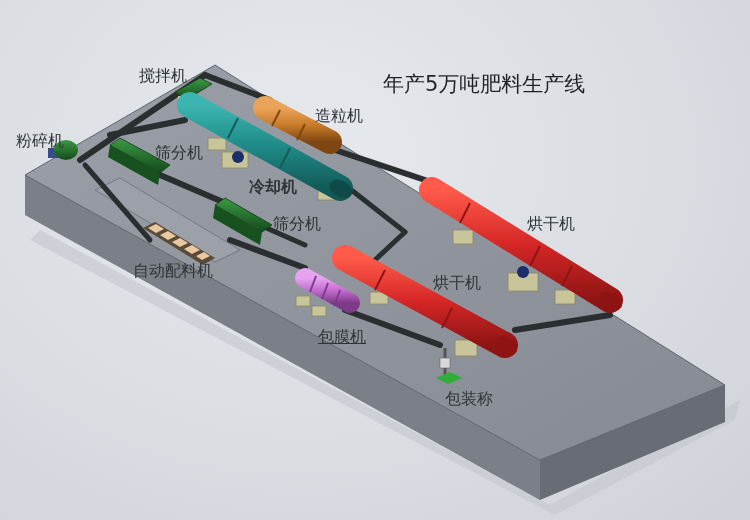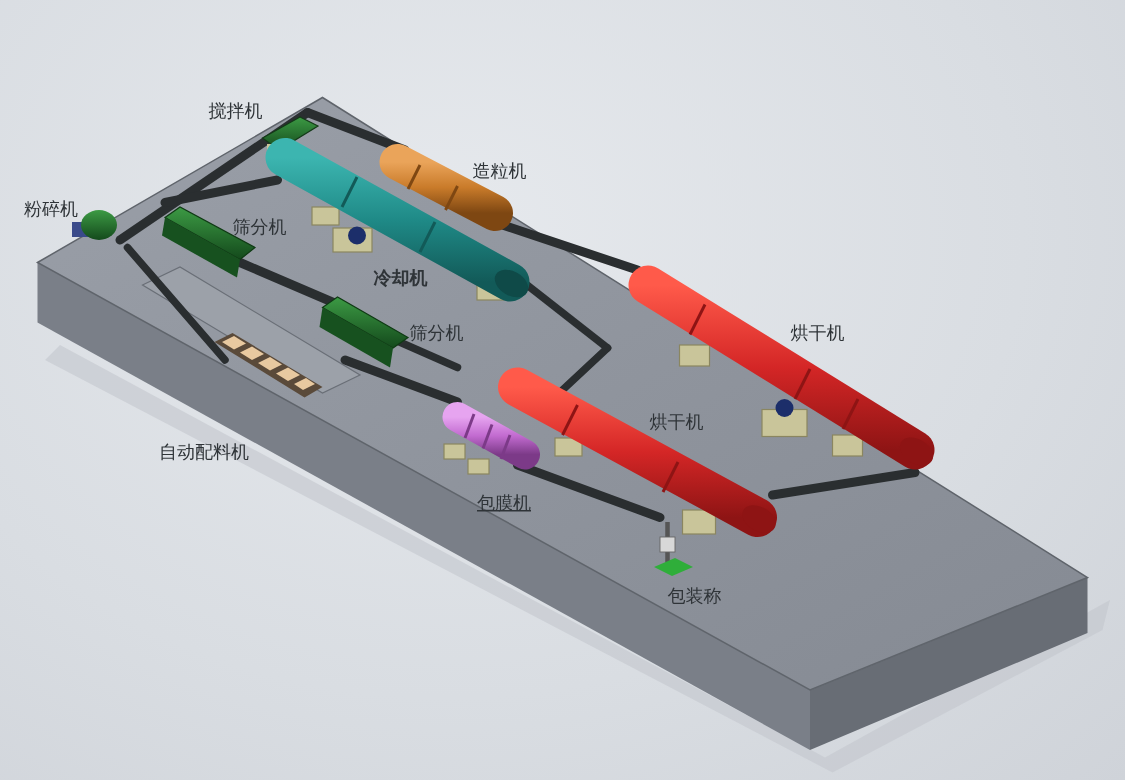--- a/index.html
+++ b/index.html
@@ -1,19 +1,19 @@
 <!DOCTYPE html>
 <html><head>
 <meta charset="utf-8">
 <style>
   html,body{margin:0;padding:0;}
   body{width:750px;height:520px;overflow:hidden;background:#dde1e6;font-family:"DejaVu Sans",sans-serif;}
   #stage{position:relative;width:750px;height:520px;background:radial-gradient(ellipse at 40% 30%,#e6e9ed 0%,#d9dde2 60%,#cfd3d9 100%);}
   svg{position:absolute;left:0;top:0;}
-  .lbl{position:absolute;font-size:12px;color:#2f3438;white-space:nowrap;letter-spacing:0;}
+  .lbl{position:absolute;font-size:16px;color:#2f3438;white-space:nowrap;letter-spacing:0;}
   .title{position:absolute;left:383px;top:70px;font-size:21px;color:#1e2226;white-space:nowrap;}
 </style>
 </head>
 <body>
 
 <div id="stage">
 
   <svg width="750" height="520" viewBox="0 0 750 520">
     <defs>
       <linearGradient id="gTeal" x1="0" y1="0" x2="0" y2="1">
@@ -149,25 +149,26 @@
       <line x1="340" y1="290" x2="334" y2="306" stroke="#7c3a88" stroke-width="2"></line>
     </g>
 
     <g>
       <line x1="445" y1="348" x2="445" y2="375" stroke="#555" stroke-width="3"></line>
       <rect x="440" y="358" width="10" height="10" fill="#d8d8d8" stroke="#666" stroke-width="0.6"></rect>
       <polygon points="436,378 450,372 462,378 448,384" fill="#2fae3a"></polygon>
     </g>
   </svg>
 
+  <div class="title">年产5万吨肥料生产线</div>
 
   <div class="lbl" style="left:16px;top:131px;">粉碎机</div>
   <div class="lbl" style="left:139px;top:66px;">搅拌机</div>
   <div class="lbl" style="left:315px;top:106px;">造粒机</div>
   <div class="lbl" style="left:155px;top:143px;">筛分机</div>
   <div class="lbl" style="left:249px;top:177px;font-weight:bold;">冷却机</div>
   <div class="lbl" style="left:273px;top:214px;">筛分机</div>
-  <div class="lbl" style="left:106px;top:261px;margin-top:32px;">自动配料机</div>
+  <div class="lbl" style="left:133px;top:261px;">自动配料机</div>
   <div class="lbl" style="left:527px;top:214px;">烘干机</div>
   <div class="lbl" style="left:433px;top:273px;">烘干机</div>
   <div class="lbl" style="left:318px;top:327px;text-decoration:underline;">包膜机</div>
   <div class="lbl" style="left:445px;top:389px;">包装称</div>
 </div>
 
 </body></html>

